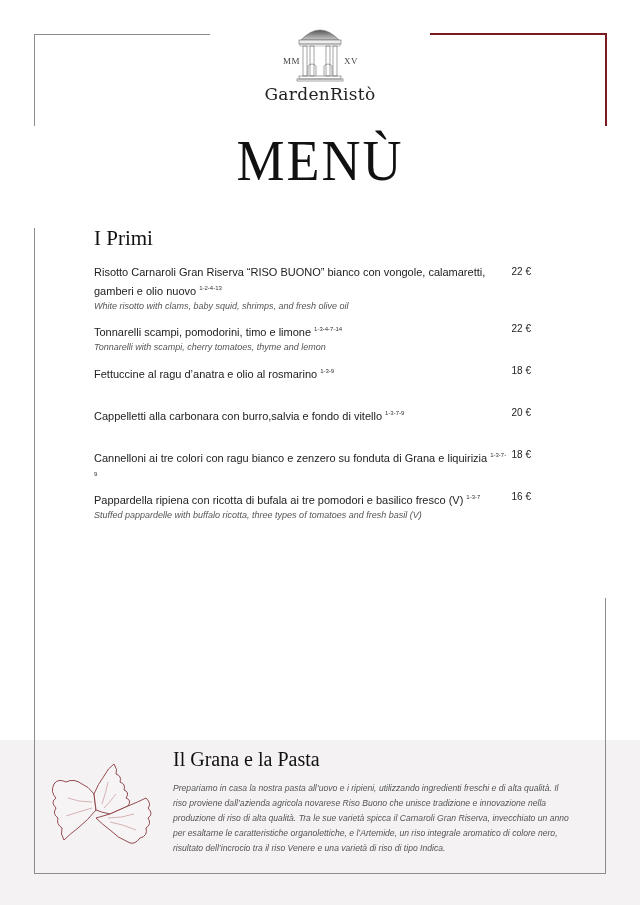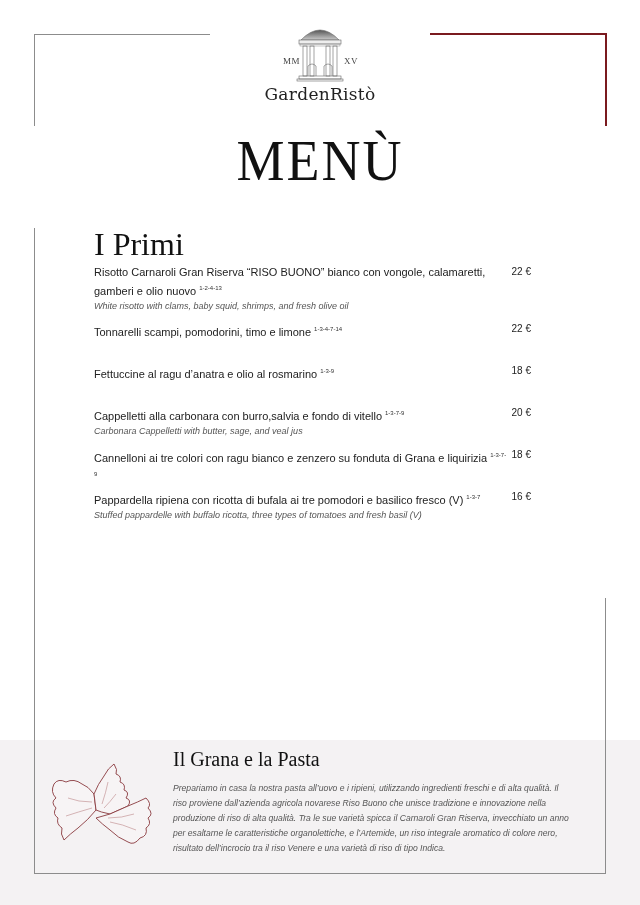--- a/index.html
+++ b/index.html
@@ -14,21 +14,21 @@
     .gray { background: #8c8c8c; }
     .red { background: #7a1a1f; }
 
     .logo { position: absolute; left: 270px; top: 22px; width: 100px; height: 62px; }
     .roman { position: absolute; top: 56px; font-family: "Liberation Serif", serif; font-size: 9px; color: #444; letter-spacing: 0.5px; }
     .brand { position: absolute; left: 0; width: 640px; top: 84px; text-align: center;
       font-family: "DejaVu Serif", serif; font-size: 17px; color: #222; letter-spacing: 0.3px; }
     .menu-title { position: absolute; left: 0; width: 640px; top: 130px; text-align: center;
       font-family: "Liberation Serif", serif; font-size: 54px; color: #111; letter-spacing: 2px; transform: scaleY(1.05); }
 
-    .section-title { position: absolute; left: 94px; top: 226px; font-family: "Liberation Serif", serif; font-size: 32px; color: #111; }
+    .section-title { position: absolute; left: 94px; top: 226px; font-family: "Liberation Serif", serif; font-size: 21px; color: #111; }
 
     .item { position: absolute; left: 94px; width: 454px; }
     .item .name { font-size: 11px; line-height: 16px; color: #222; padding-right: 60px; }
     .item .name sup { font-size: 6px; vertical-align: 5px; color: #333; margin-left: 3px; }
     .item .desc { font-size: 9px; line-height: 14px; font-style: italic; color: #555; }
     .item .price { position: absolute; right: 17px; top: 0; font-size: 10px; line-height: 16px; color: #222; }
 
     .riso-title { position: absolute; left: 173px; top: 748px; font-family: "Liberation Serif", serif; font-size: 20px; color: #111; }
     .riso-text { position: absolute; left: 173px; top: 781px; width: 400px; font-size: 8.6px; line-height: 15px; font-style: italic; color: #555; }
     .farfalle { position: absolute; left: 48px; top: 758px; width: 110px; height: 92px; }
@@ -74,29 +74,29 @@
 
 <div class="section-title">I Primi</div>
 
 <div class="item" style="top:264px;">
   <div class="name"><span>Risotto Carnaroli Gran Riserva “RISO BUONO” bianco con vongole, calamaretti, gamberi e olio nuovo</span><sup>1-2-4-13</sup></div>
   <div class="desc">White risotto with clams, baby squid, shrimps, and fresh olive oil</div>
   <div class="price">22 €</div>
 </div>
 <div class="item" style="top:321px;">
   <div class="name"><span>Tonnarelli scampi, pomodorini, timo e limone</span><sup>1-3-4-7-14</sup></div>
+  <div class="desc">Tonnarelli with scampi, cherry tomatoes, thyme and lemon</div>
   <div class="price">22 €</div>
 </div>
 <div class="item" style="top:363px;">
   <div class="name"><span>Fettuccine al ragu d’anatra e olio al rosmarino</span><sup>1-3-9</sup></div>
   <div class="price">18 €</div>
 </div>
 <div class="item" style="top:405px;">
   <div class="name"><span>Cappelletti alla carbonara con burro,salvia e fondo di vitello</span><sup>1-3-7-9</sup></div>
-  <div class="desc">Carbonara Cappelletti with butter, sage, and veal jus</div>
   <div class="price">20 €</div>
 </div>
 <div class="item" style="top:447px;">
   <div class="name" style="padding-right:40px;"><span>Cannelloni ai tre colori con ragu bianco e zenzero su fonduta di Grana e liquirizia</span><sup>1-3-7-9</sup></div>
   <div class="price">18 €</div>
 </div>
 <div class="item" style="top:489px;">
   <div class="name" style="padding-right:40px;"><span>Pappardella ripiena con ricotta di bufala ai tre pomodori e basilico fresco (V)</span><sup>1-3-7</sup></div>
   <div class="desc">Stuffed pappardelle with buffalo ricotta, three types of tomatoes and fresh basil (V)</div>
   <div class="price">16 €</div>

